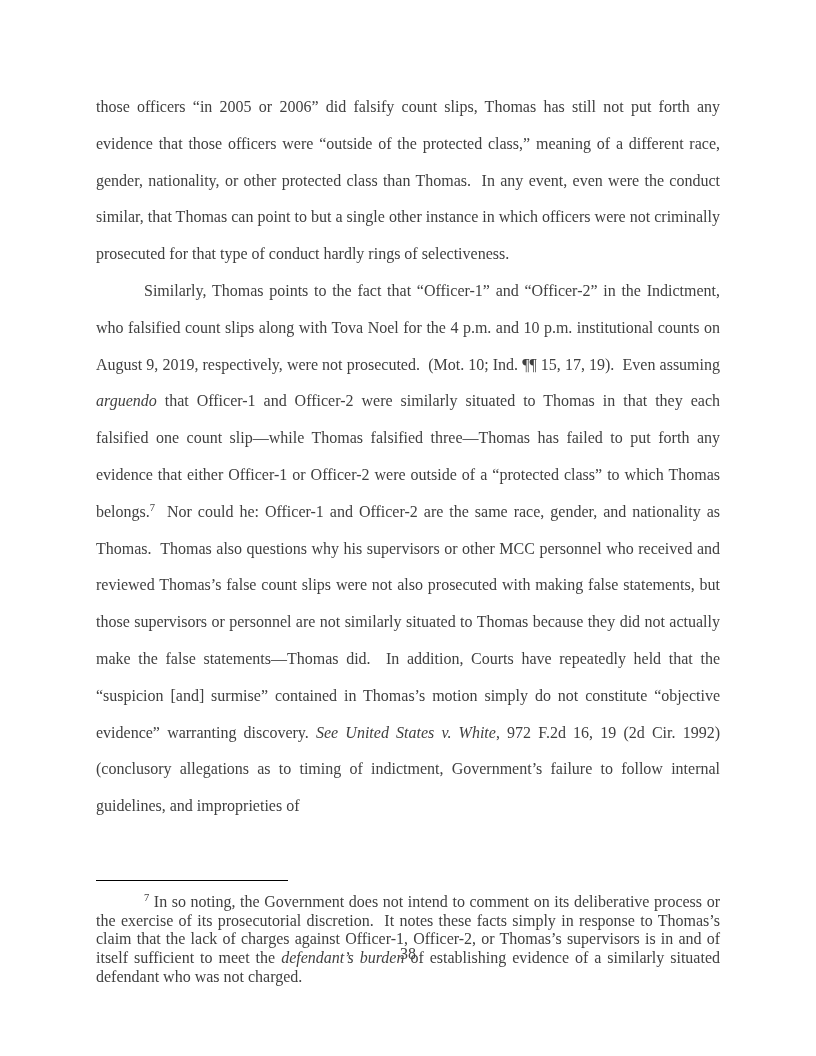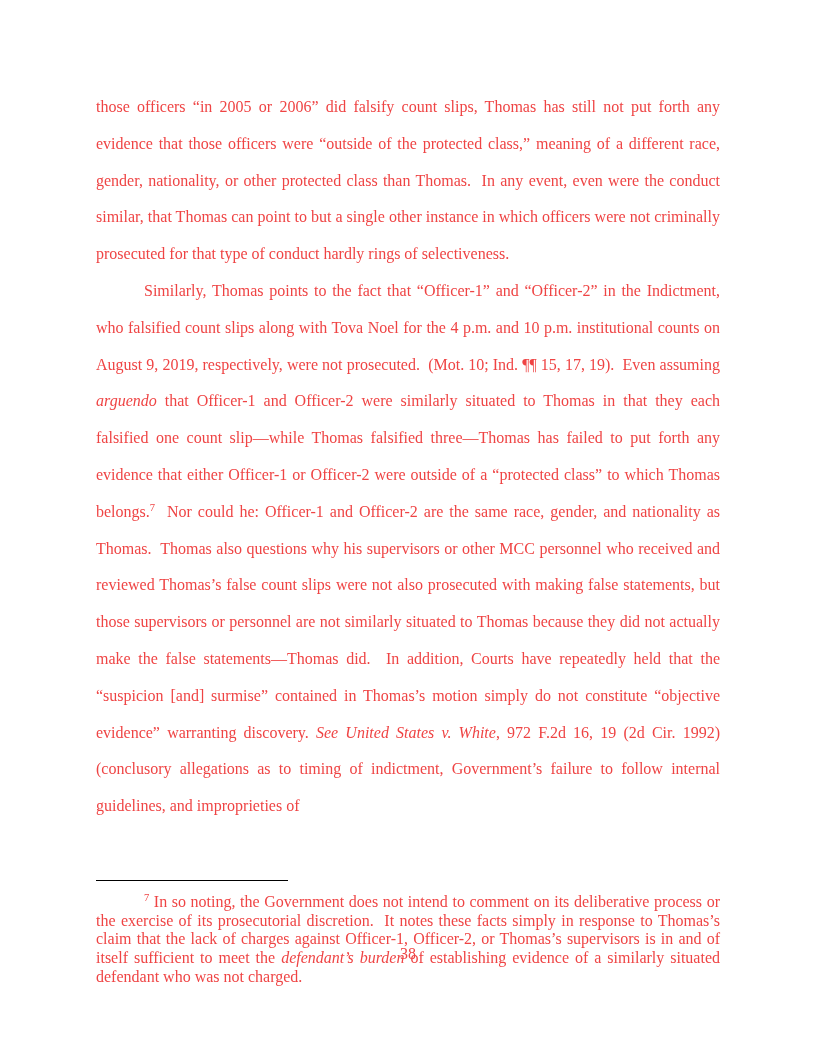--- a/index.html
+++ b/index.html
@@ -2,21 +2,21 @@
 <html><head>
 <meta charset="utf-8">
 <style>
   * { margin: 0; padding: 0; box-sizing: border-box; }
   html, body { background: #ffffff; }
   .page {
     width: 816px;
     height: 1056px;
     position: relative;
     background: #ffffff;
-    color: #ef4444;
+    color: #404040;
     font-family: "Liberation Serif", serif;
     overflow: hidden;
   }
   .body-text {
     position: absolute;
     left: 96px;
     top: 89px;
     width: 624px;
     font-size: 16px;
     line-height: 36.8px;

